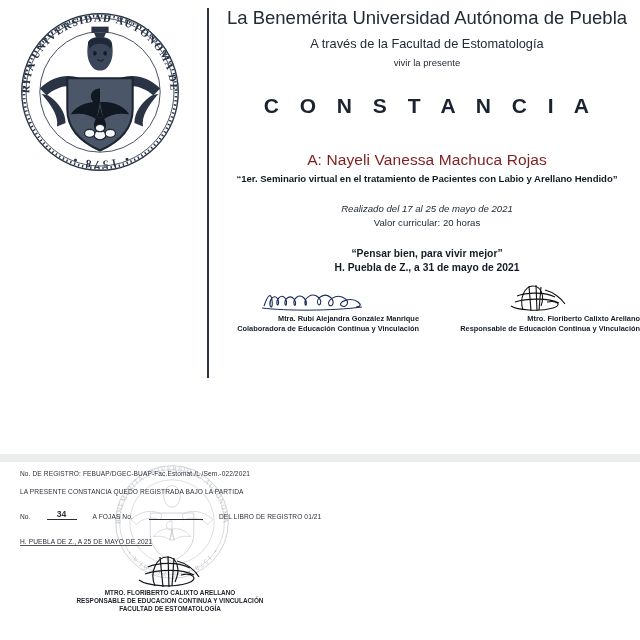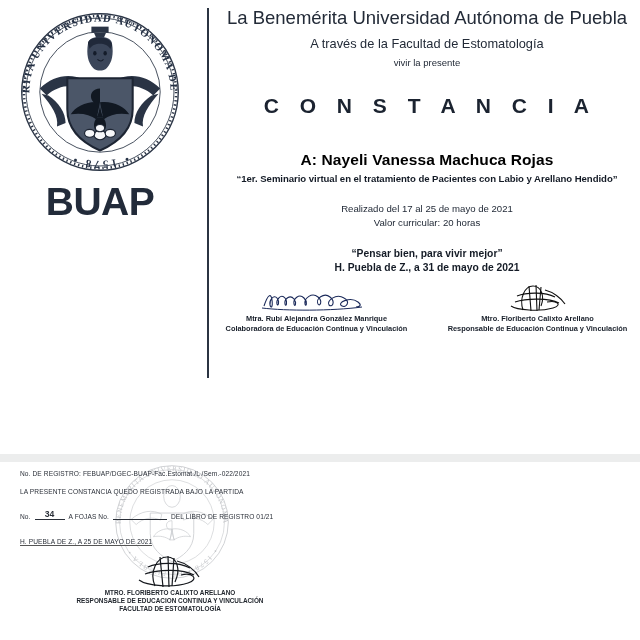--- a/index.html
+++ b/index.html
@@ -43,53 +43,53 @@
   .t-univ{font-size:18.5px;font-weight:400;color:#232b38;margin-top:6px;line-height:1.25;}
   .t-fac{font-size:12.8px;font-weight:400;color:#232b38;margin-top:7px;}
   .t-otorga{font-size:9.5px;font-weight:400;color:#232b38;margin-top:6px;}
 
   .t-constancia{
     font-size:21px;font-weight:bold;letter-spacing:7.5px;
     color:#1b2330;margin-top:26px;margin-left:6px;
   }
 
   .t-name{
-    font-size:15.5px;font-weight:bold;color:#000000;
+    font-size:15.5px;font-weight:normal;color:#7f1d1d;
     margin-top:33px;letter-spacing:0.1px;
   }
 
   .t-por{font-size:9.3px;margin-top:15px;color:#232b38;}
   .t-semtitle{font-size:9.6px;font-weight:bold;margin-top:4px;color:#141b26;letter-spacing:-0.05px;}
 
-  .t-fecha{font-size:9.6px;margin-top:19px;color:#232b38;}
+  .t-fecha{font-size:9.6px;margin-top:19px;color:#232b38;font-style:italic;}
   .t-valor{font-size:9.6px;margin-top:3px;color:#232b38;}
 
   .t-lema{font-size:10.3px;font-weight:bold;margin-top:20px;color:#141b26;}
   .t-lugar{font-size:10.3px;font-weight:bold;margin-top:3px;color:#141b26;}
 
   .sigs{
     position:absolute;left:214px;top:286px;width:426px;
     display:flex;justify-content:space-between;
   }
-  .sig{width:205px;text-align:center;position:relative;}
+  .sig{width:205px;text-align:right;position:relative;}
   .sig-img{height:26px;display:flex;align-items:flex-end;justify-content:center;}
   .sig-name{font-size:7.4px;font-weight:bold;color:#171e29;margin-top:2px;}
   .sig-role{font-size:7.4px;font-weight:bold;color:#171e29;margin-top:1px;}
 
   
   .gap{width:640px;height:8px;background:#eceded;}
   .gapA{width:640px;height:14px;background:#fff;}
 
   
   .page2{position:relative;width:640px;height:178px;background:#fff;overflow:hidden;}
   .reg{position:absolute;left:20px;top:0;width:600px;}
   .reg-line{font-size:6.6px;color:#2a2f38;letter-spacing:0.1px;white-space:nowrap;}
   .r1{position:absolute;left:0;top:8px;}
   .r2{position:absolute;left:0;top:26px;}
-  .r3{position:absolute;left:0;top:48px;display:flex;align-items:flex-end;gap:0;}
+  .r3{position:absolute;left:0;top:48px;display:flex;align-items:flex-end;gap:12px;}
   .r3 .lbl{font-size:6.6px;}
   .num-blank{
     display:inline-block;min-width:30px;text-align:center;
     border-bottom:1px solid #2a2f38;font-size:8.6px;font-weight:bold;
     margin:0 4px;line-height:1.05;
   }
   .fojas-blank{
     display:inline-block;width:54px;border-bottom:1px solid #2a2f38;
     margin:0 4px;height:8px;
   }
@@ -156,21 +156,20 @@
                  C100,120 98,126 96,130 L104,130 C102,126 100,120 100,112 Z" fill="#111822"></path>
         <path d="M100,112 C86,110 72,116 66,126 C78,124 88,126 96,132 Z" fill="#111822"></path>
         <path d="M100,112 C114,110 128,116 134,126 C122,124 112,126 104,132 Z" fill="#111822"></path>
         <path d="M96,130 C92,136 92,142 96,146 L104,146 C108,142 108,136 104,130 Z" fill="#111822"></path>
 
         <ellipse cx="100" cy="150" rx="7" ry="5.5" fill="#f6f7f9" stroke="#1d2533" stroke-width="1.4"></ellipse>
         <ellipse cx="88" cy="148" rx="6" ry="4.6" fill="#f6f7f9" stroke="#1d2533" stroke-width="1.4"></ellipse>
         <ellipse cx="112" cy="148" rx="6" ry="4.6" fill="#f6f7f9" stroke="#1d2533" stroke-width="1.4"></ellipse>
         <ellipse cx="100" cy="142" rx="5.4" ry="4.2" fill="#f6f7f9" stroke="#1d2533" stroke-width="1.4"></ellipse>
       </svg>
-      <div class="wordmark">BUAP</div>
     </div>
 
     <div class="vdivider"></div>
 
     <div class="body-col">
       <div class="t-univ">La Benemérita Universidad Autónoma de Puebla</div>
       <div class="t-fac">A través de la Facultad de Estomatología</div>
       <div class="t-otorga">vivir la presente</div>
 
       <div class="t-constancia">C O N S T A N C I A</div>

